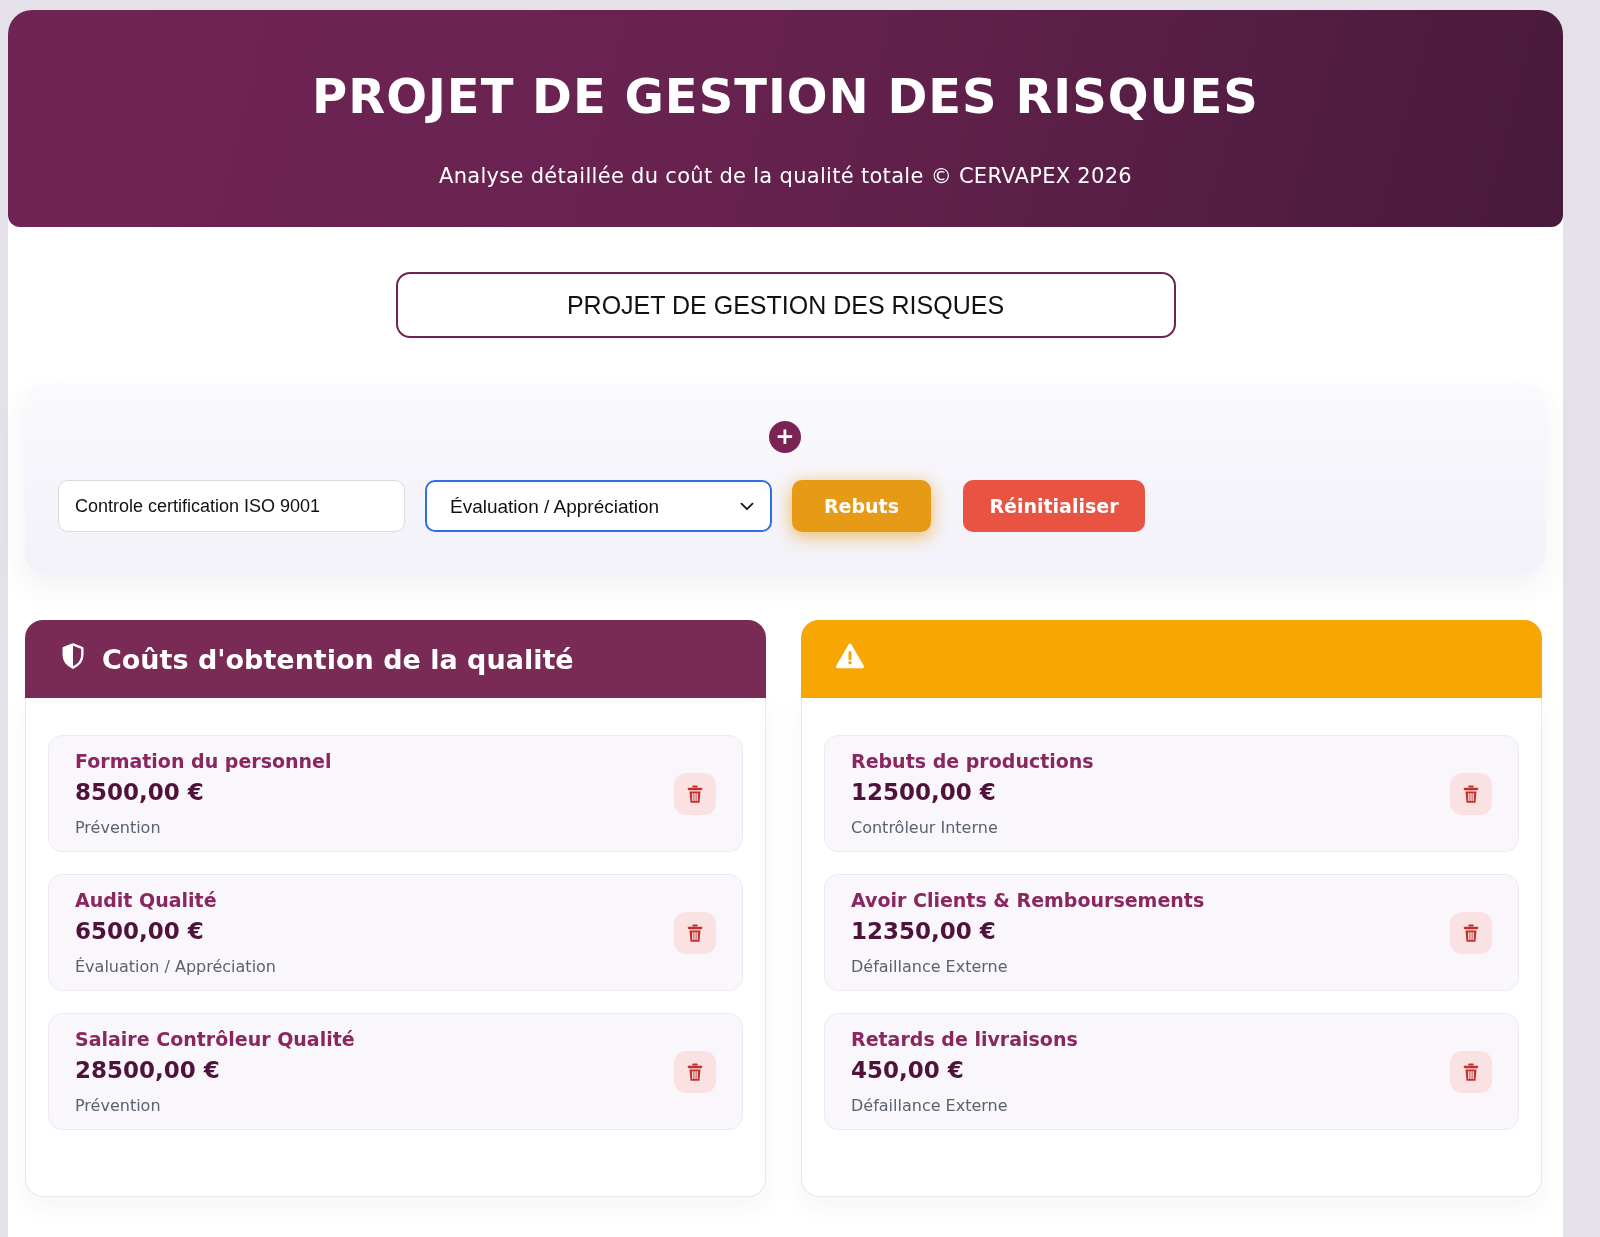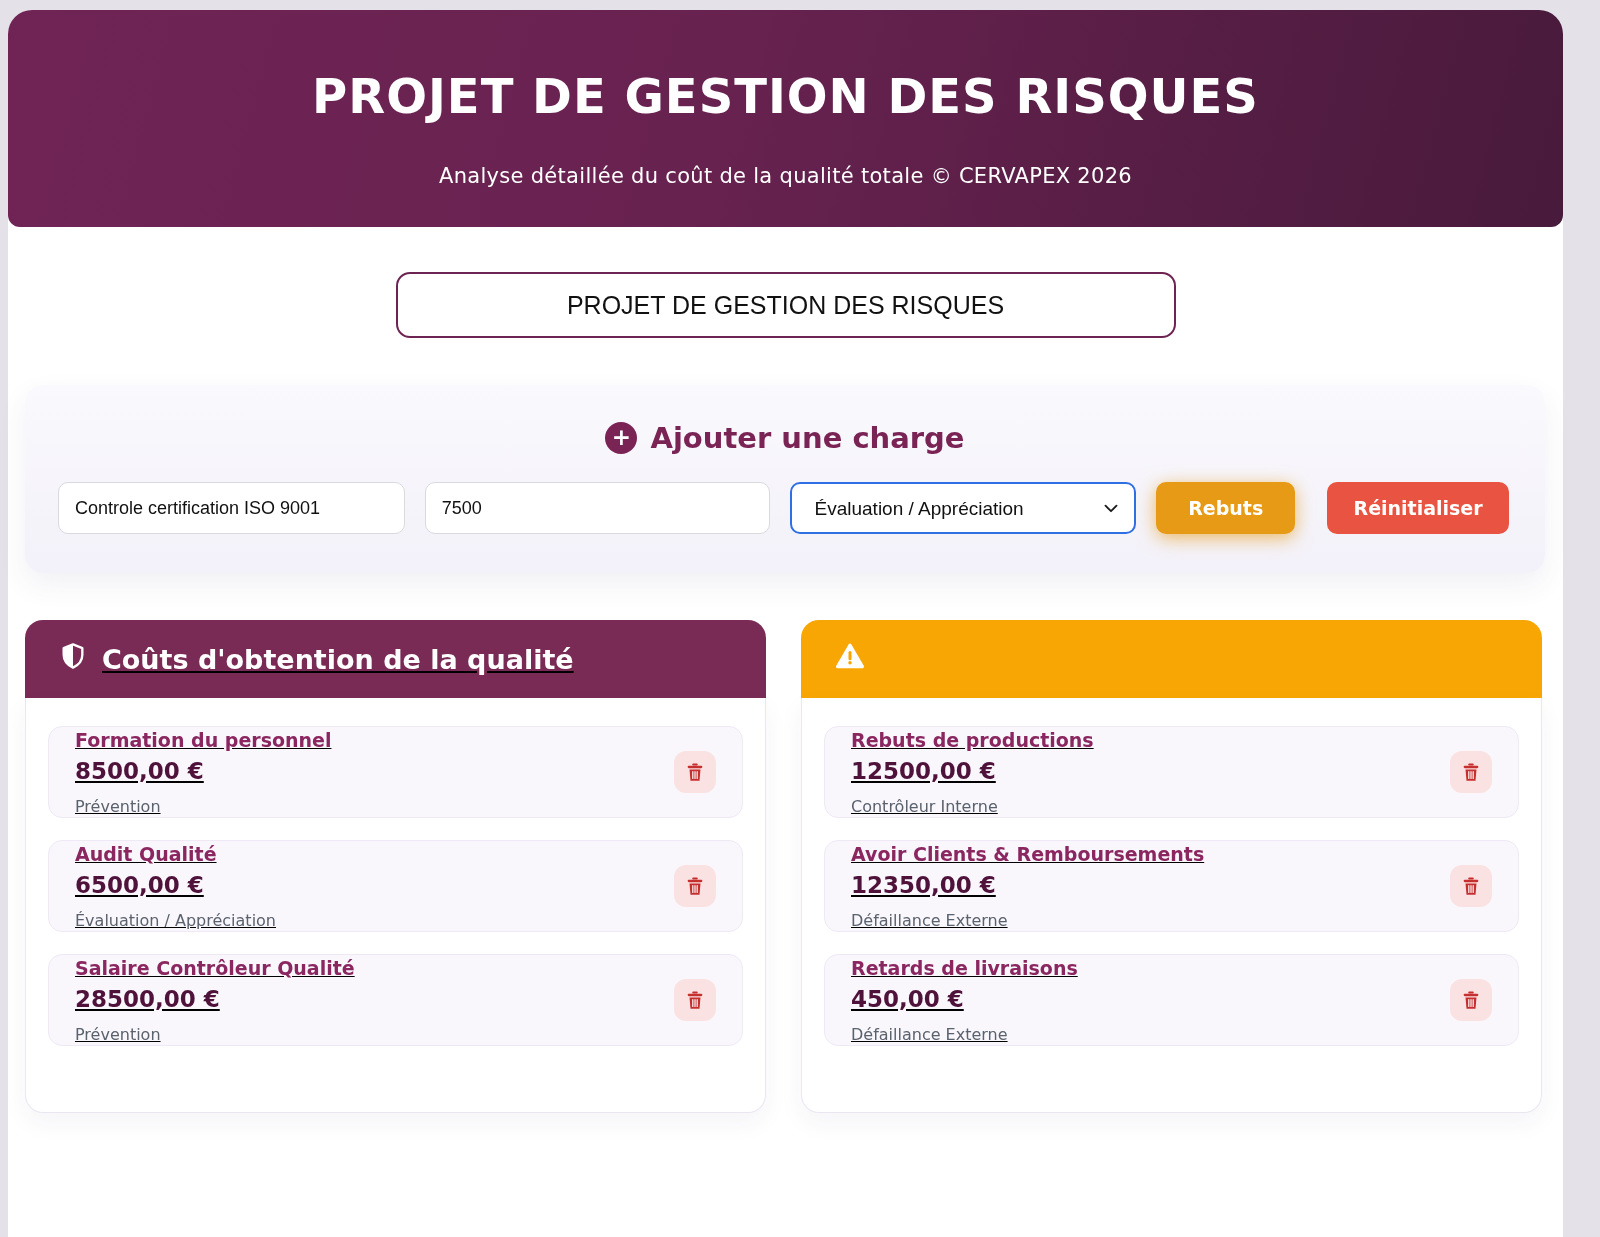--- a/index.html
+++ b/index.html
@@ -78,40 +78,40 @@
     font-family: "DejaVu Sans", sans-serif; font-size: 19px; font-weight: 700;
     cursor: pointer;
   }
   .btn-add {
     width: 139px; background: #E79A15;
     box-shadow: 0 4px 18px rgba(231, 154, 21, 0.65);
   }
   .btn-reset { width: 182px; margin-left: 12px; background: #E85441; }
   
   .columns { margin: 47px 21px 0 17px; display: flex; gap: 35px; }
-  .col { flex: 1; text-decoration: underline; }
+  .col { flex: 1; }
   .col-header {
     height: 78px; border-radius: 18px 18px 0 0;
     display: flex; align-items: center; gap: 15px; padding: 0 34px;
     color: #FFFFFF; font-size: 27px; font-weight: 800;
   }
   .col-header.purple { background: #7A2B55; }
   .col-header.orange { background: #F8A603; }
   .col-body {
     background: #FFFFFF;
     border: 1px solid #ECE6F2; border-top: none;
     border-radius: 0 0 18px 18px;
     padding: 28px 22px 66px 22px;
     box-shadow: 0 10px 24px rgba(60, 40, 90, 0.05);
   }
   .item {
-    height: 92px; background: #F9F7FC;
+    height: 117px; background: #F9F7FC;
     border: 1px solid #EFE9F6; border-radius: 14px;
     padding: 0 26px; margin-bottom: 22px;
-    display: flex; align-items: center; justify-content: space-between;
+    display: flex; align-items: center; justify-content: space-between; margin-top: 9px;
   }
   .item:last-child { margin-bottom: 0; }
   .item-name { font-size: 19px; font-weight: 700; color: #8A2660; margin-bottom: 7px; }
   .item-amount { font-size: 23px; font-weight: 800; color: #4F123B; margin-bottom: 13px; }
   .item-category { font-size: 16px; color: #5A626E; }
   .trash-btn {
     width: 42px; height: 42px; border: none; border-radius: 12px;
     background: #FBE2E2; display: flex; align-items: center; justify-content: center;
     cursor: pointer; flex: none;
   }
@@ -126,25 +126,23 @@
     <p>Analyse détaillée du coût de la qualité totale © CERVAPEX 2026</p>
   </header>
 
   <div class="title-input-wrap">
     <input class="project-title-input" value="PROJET DE GESTION DES RISQUES" style="">
   </div>
 
   <section class="add-card">
     <div class="add-heading">
       <span class="plus-icon">+</span>
-      <h2>Ajouter une charge</h2>
     </div>
     <div class="form-row">
       <input class="txt name-input" value="Controle certification ISO 9001" style="">
-      <input class="txt amount-input" value="7500" style="">
       <div class="select-wrap">
         <select class="category-select">
           <option selected="">Évaluation / Appréciation</option>
         </select>
         <span class="chevron">
           <svg width="22" height="22" viewBox="0 0 24 24" fill="none">
             <path d="M6 9.5l6 6 6-6" stroke="#1a1a1a" stroke-width="2" stroke-linecap="round" stroke-linejoin="round"></path>
           </svg>
         </span>
       </div>

